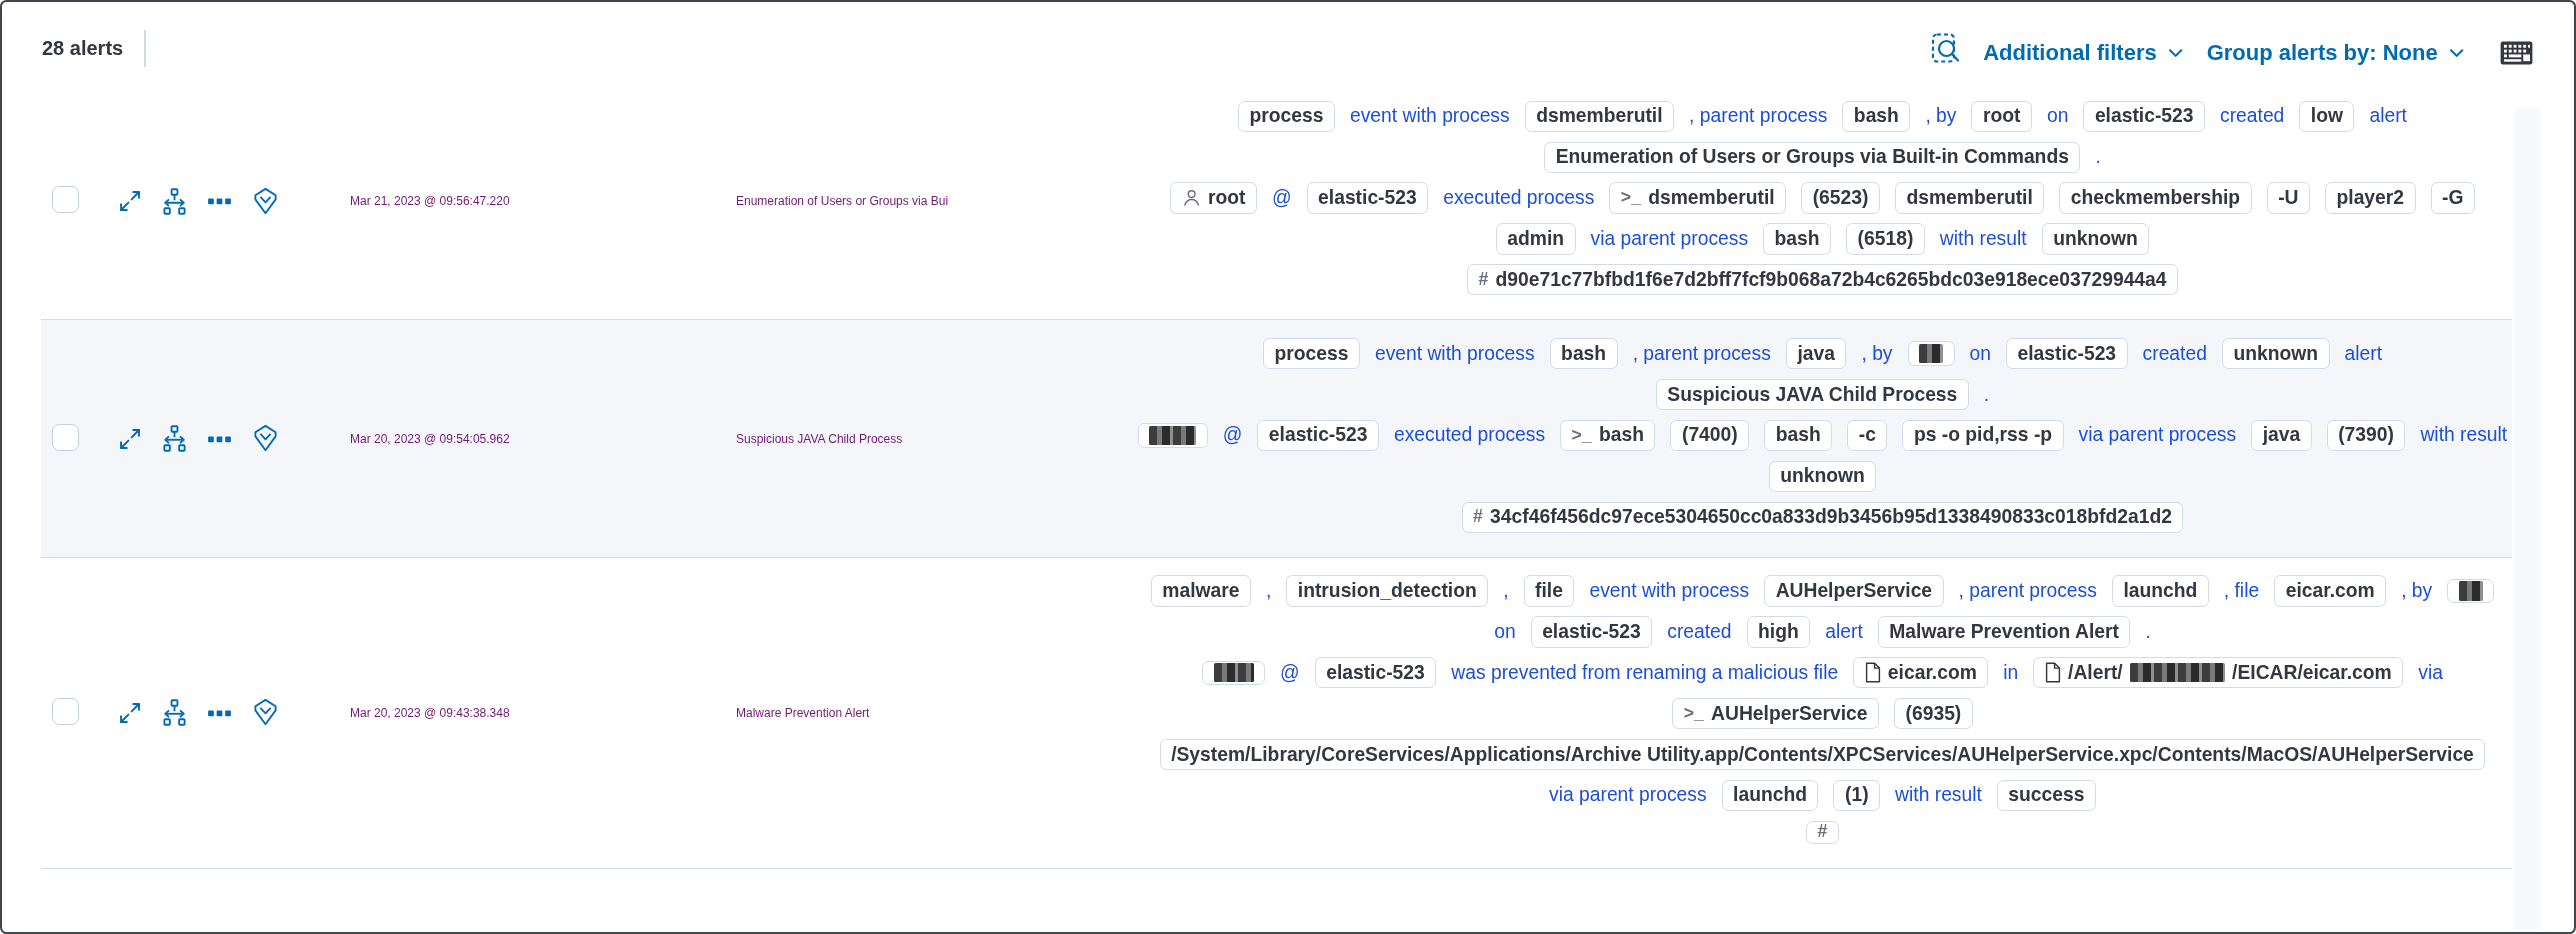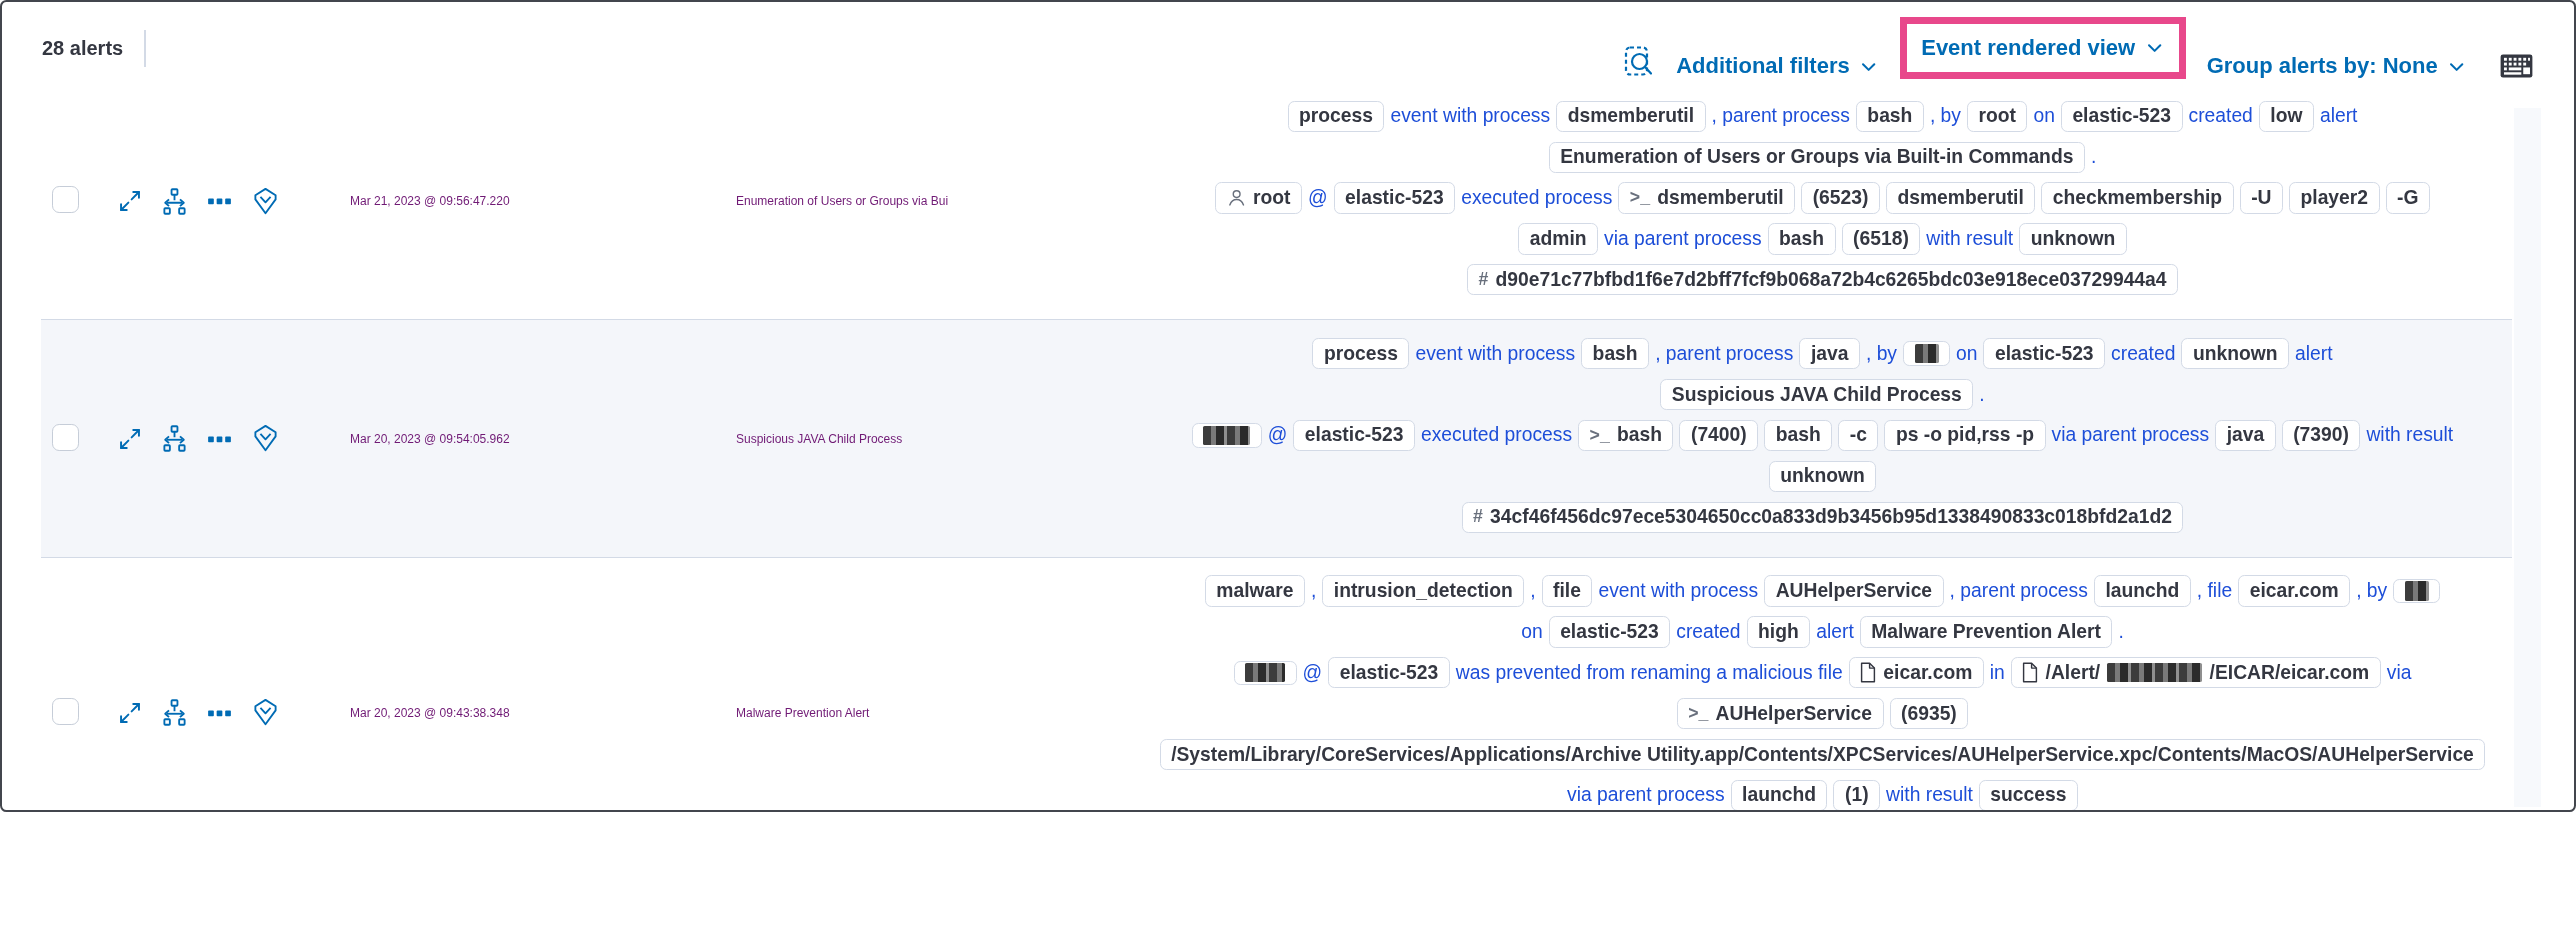--- a/index.html
+++ b/index.html
@@ -1,17 +1,17 @@
 <!DOCTYPE html>
 <html style="--blue: #006bb4;font-size:13px"><head>
 <meta charset="utf-8">
 <style>
   html,body{margin:0;padding:0;background:#fff;}
   body{width:2576px;height:934px;font-family:"Liberation Sans","DejaVu Sans",sans-serif;}
-  .frame{box-sizing:border-box;width:2576px;height:812px;border:2.4px solid #43464d;border-radius:6.4px;
+  .frame{box-sizing:border-box;width:2576px;height:934px;border:2.4px solid #43464d;border-radius:6.4px;
          background:#fff;position:relative;overflow:hidden;}
   
   .topbar{display:flex;justify-content:space-between;align-items:center;
           padding:11.3px 40px 0 40px;height:81px;box-sizing:border-box;}
   .topbar-left{display:flex;align-items:center;}
   .alert-count{font-size:20px;font-weight:700;color:#343741;}
   .vdiv{display:inline-block;width:1.6px;height:37px;background:#d3dae6;margin-left:21px;}
   .topbar-right{display:flex;align-items:flex-end;gap:21px;}
   .link{display:inline-flex;align-items:center;gap:9.7px;background:none;border:none;cursor:pointer;
         font-family:inherit;font-size:22px;font-weight:600;color:var(--blue,#006bb4);padding:0;}
@@ -27,21 +27,21 @@
   .sorth{display:flex;align-items:center;gap:8px;cursor:pointer;}
   .sort-arrow{font-size:21px;color:#343741;font-weight:400;}
   .checkbox{display:inline-block;width:27px;height:27px;border:1.6px solid #c6cdd8;border-radius:7.2px;
             background:#fff;box-sizing:border-box;cursor:pointer;}
   .trow{align-items:center;border-bottom:1.6px solid #d3dae6;}
   .trow.striped{background:#f4f6fa;}
   .acticons{display:flex;align-items:center;gap:17.7px;}
   .acticons .icon-btn svg{display:block;}
   .tcell{font-size:12px;color:#701a75;white-space:nowrap;overflow:hidden;}
   .c-summary{display:flex;flex-direction:column;align-items:center;gap:9.7px;padding:17.7px 0 24px;}
-  .sline{display:flex;align-items:center;gap:6px;white-space:nowrap;padding-left:28px;}
+  .sline{display:flex;align-items:center;gap:15px;white-space:nowrap;padding-left:28px;}
   .stext{font-size:19.3px;color:#1d4ed8;}
   .badge{display:inline-flex;align-items:center;gap:7.2px;border:1.6px solid #d3dae6;border-radius:6.4px;
          background:#fff;padding:1.6px 10.5px;font-size:19.3px;font-weight:600;color:#343741;line-height:26px;}
   .bicon{color:#69707d;font-weight:700;font-size:17.7px;line-height:1;}
   .redact{display:inline-block;height:19.3px;border-radius:1.6px;vertical-align:middle;
           background:repeating-linear-gradient(90deg,#3c3c3c 0 8px,#7a7a7a 8px 13px,#2b2b2b 13px 21px,#8f8f8f 21px 24px);}
   .gutter{position:absolute;top:106px;right:33px;width:27px;bottom:3.2px;background:#f7f9fc;}
 </style>
 </head>
 <body>
@@ -60,28 +60,20 @@
           <circle cx="16.5" cy="17" r="7.5" fill="#fff"></circle>
           <path d="M22 22.5 L28 29" stroke-linecap="round"></path>
         </svg>
       </span>
       <button class="link">
         <span>Additional filters</span>
         <svg width="19.3" height="19.3" viewBox="0 0 24 24" fill="none" stroke="#006bb4" stroke-width="2.6" stroke-linecap="round" stroke-linejoin="round">
             <path d="M5 9 L12 16 L19 9"></path>
           </svg>
       </button>
-      <span class="highlight" style="border-color: rgb(232, 72, 139);">
-        <button class="link">
-          <span>Event rendered view</span>
-          <svg width="19.3" height="19.3" viewBox="0 0 24 24" fill="none" stroke="#006bb4" stroke-width="2.6" stroke-linecap="round" stroke-linejoin="round">
-              <path d="M5 9 L12 16 L19 9"></path>
-            </svg>
-        </button>
-      </span>
       <button class="link">
         <span>Group alerts by: None</span>
         <svg width="19.3" height="19.3" viewBox="0 0 24 24" fill="none" stroke="#006bb4" stroke-width="2.6" stroke-linecap="round" stroke-linejoin="round">
             <path d="M5 9 L12 16 L19 9"></path>
           </svg>
       </button>
       <span class="icon-btn" style="margin-left:11.3px;">
         <svg width="35" height="26" viewBox="0 0 36 27">
           <rect x="1.5" y="1.5" width="33" height="24" rx="2.5" fill="#343741"></rect>
           <g fill="#fff">

